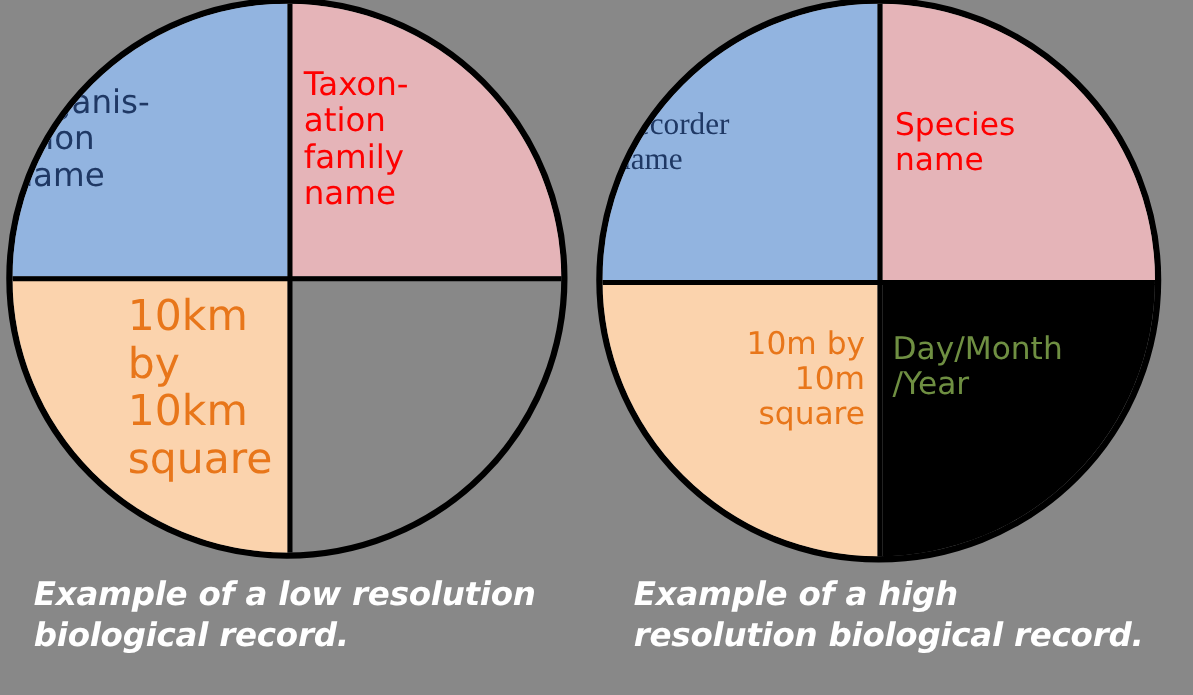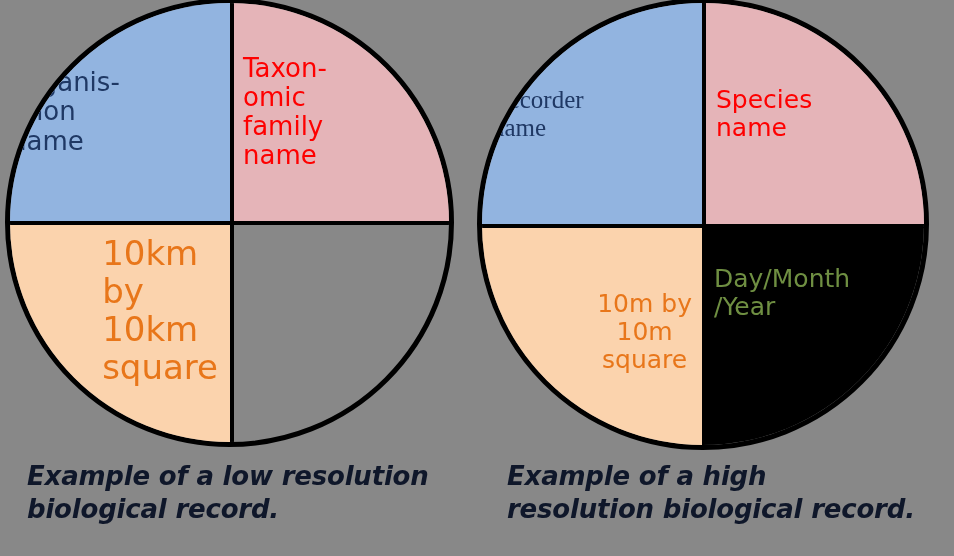--- a/index.html
+++ b/index.html
@@ -67,21 +67,21 @@
 
   
   .divider-v, .divider-h {
     position: absolute;
     background: #000000;
   }
 
   
   .caption {
     position: absolute;
-    color: #0f172a;
+    color: #ffffff;
     font-style: italic;
     font-weight: bold;
     font-size: 26px;
     line-height: 1.28;
     white-space: pre-line;
     letter-spacing: -0.2px;
     font-family: "DejaVu Sans", sans-serif;
   }
 </style>
 </head>
@@ -94,21 +94,21 @@
     <div class="record-circle" style="left:5px; top:-2px; width:449px; height:449px;">
 
       <div class="quadrant q-tl q-blue" style="width:220px; height:218px; justify-content:flex-start; align-items:center; padding-right:6px;">
         <span class="q-label t-navy" style="font-size:26px; text-align:left;">Organis-
 ation
 name</span>
       </div>
 
       <div class="quadrant q-tr q-pink" style="left:223px; width:221px; height:218px; justify-content:flex-start; align-items:center; padding-left:10px;">
         <span class="q-label t-red" style="font-size:26px; text-align:left;">Taxon-
-omic
+ation
 family
 name</span>
       </div>
 
       <div class="quadrant q-bl q-peach" style="top:221px; width:220px; height:224px; justify-content:flex-end; align-items:flex-start; padding-right:12px; padding-top:10px;">
         <span class="q-label t-orange" style="font-size:34px; text-align:left;">10km
 by
 10km
 square</span>
       </div>
@@ -130,21 +130,21 @@
         <span class="q-label t-navy" style="font-size:25px; text-align:left;">Recorder
 name</span>
       </div>
 
       <div class="quadrant q-tr q-pink" style="left:224px; width:224px; height:221px; justify-content:flex-start; align-items:center; padding-left:10px;">
         <span class="q-label t-red" style="font-size:25px; text-align:left;">Species
 name</span>
       </div>
 
       <div class="quadrant q-bl q-peach" style="top:224px; width:220px; height:224px; justify-content:flex-end; align-items:flex-start; padding-right:10px; padding-top:34px;">
-        <span class="q-label t-orange" style="font-size:25px; text-align:center;margin-top:29px;">10m by
+        <span class="q-label t-orange" style="font-size:25px; text-align:right;">10m by
 10m
 square</span>
       </div>
 
       <div class="quadrant q-br q-green" style="left:224px; top:224px; width:224px; height:224px; justify-content:flex-start; align-items:flex-start; padding-left:8px; padding-top:38px;">
         <span class="q-label t-olive" style="font-size:25px; text-align:left;">Day/Month
 /Year</span>
       </div>
 
       <div class="divider-v" style="left:220px; top:0px; width:4px; height:452px;"></div>

